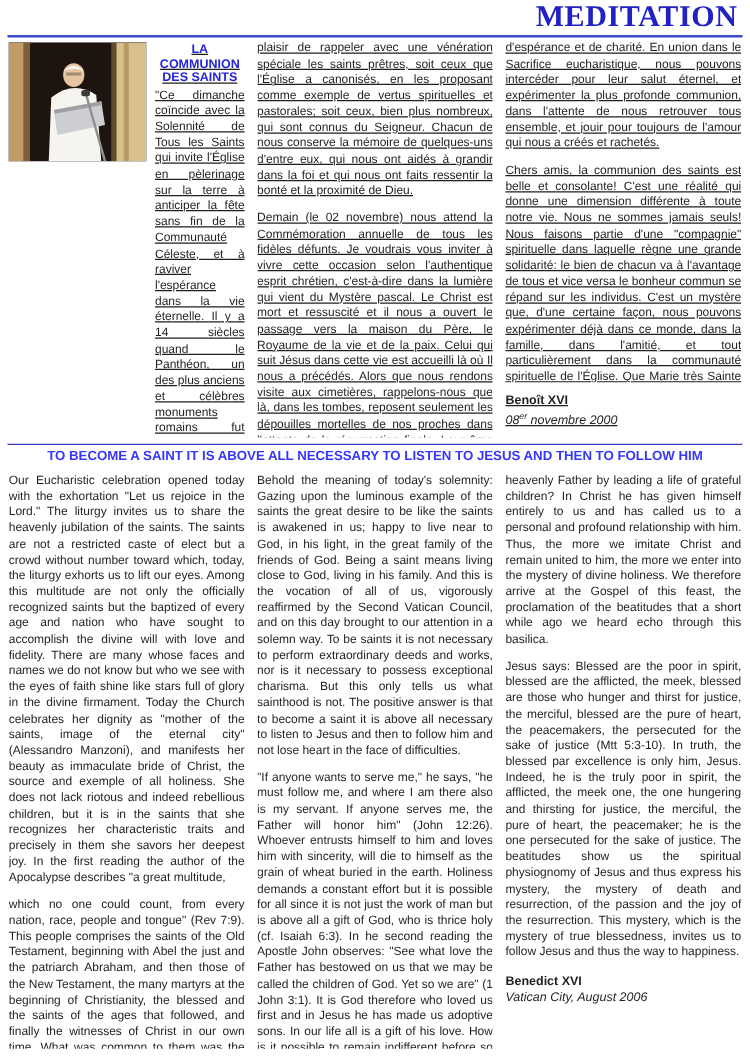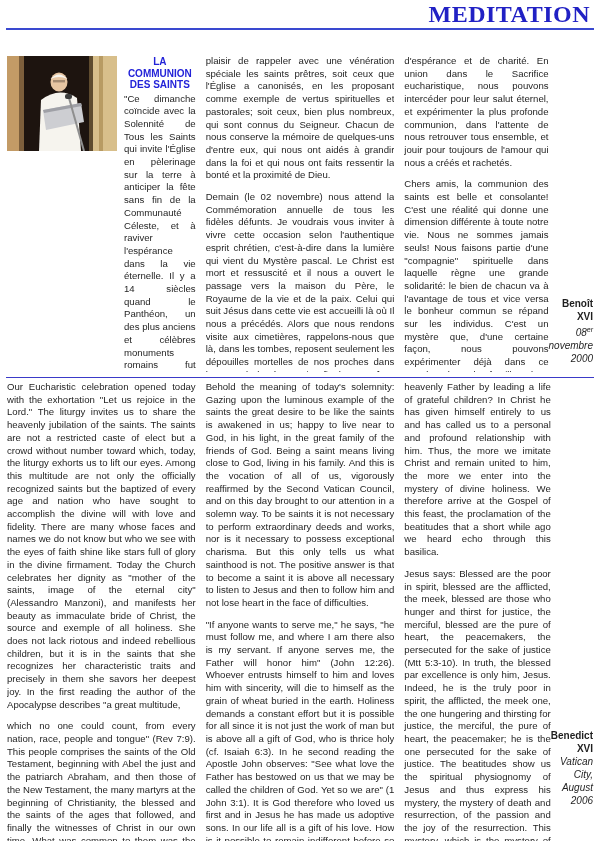--- a/index.html
+++ b/index.html
@@ -18,25 +18,25 @@
   .header-rule{border:none;border-top:2px solid #3a49d0;margin:1px 6px 0 6px;}
   
   .cols{display:flex;gap:10px;padding:0 7px;box-sizing:border-box;}
   .col{
     flex:1 1 0;min-width:0;text-align:justify;
     font-size:9.6px;line-height:12.7px;color:#1f1f1f;
   }
   .col .paras{overflow:hidden;}
   .col p{margin:0 0 9px 0;}
   .col p:last-child{margin-bottom:0;}
-  .french{margin-top:25px;height:317px;overflow:hidden;}
+  .french{margin-top:3px;height:317px;overflow:hidden;text-decoration:underline;}
   .english{height:460px;overflow:hidden;}
-  .col.has-sig{display:flex;}
+  .col.has-sig{display:flex;flex-direction:column;}
   .col.has-sig .paras{flex:0 1 auto;}
-  .sig{text-align:right;margin-top:auto;padding-top:8px;}
+  .sig{margin-top:auto;padding-top:8px;}
   .sig-fr{margin-bottom:7px;}
   .sig-en{margin-bottom:34px;}
   .sig-name{font-weight:bold;font-size:10px;line-height:13px;}
   .sig-date{font-style:italic;font-size:10px;line-height:13px;}
   .sig-date sup{font-size:7px;}
   
   .photo{
     float:left;width:110px;height:95px;margin:1px 7px 3px 0;
     overflow:hidden;background:#201612;
   }
@@ -105,20 +105,21 @@
           <p>Chers amis, la communion des saints est belle et consolante! C'est une réalité qui donne une dimension différente à toute notre vie. Nous ne sommes jamais seuls! Nous faisons partie d'une "compagnie" spirituelle dans laquelle règne une grande solidarité: le bien de chacun va à l'avantage de tous et vice versa le bonheur commun se répand sur les individus. C'est un mystère que, d'une certaine façon, nous pouvons expérimenter déjà dans ce monde, dans la famille, dans l'amitié, et tout particulièrement dans la communauté spirituelle de l'Église. Que Marie très Sainte nous aide à marcher rapidement sur le chemin de la sainteté, et se montre Mère de miséricorde pour les âmes des défunts."</p>
         </div>
       <div class="sig sig-fr">
         <div class="sig-name">Benoît XVI</div>
         <div class="sig-date"><span>08</span><sup>er</sup><span> novembre 2000</span></div>
       </div>
     </div>
   </section>
 
   <hr class="mid-rule">
+  <h2 class="section-heading">TO BECOME A SAINT IT IS ABOVE ALL NECESSARY TO LISTEN TO JESUS AND THEN TO FOLLOW HIM</h2>
 
   <section class="cols english">
     <div class="col">
       <div class="paras">
           <p>Our Eucharistic celebration opened today with the exhortation "Let us rejoice in the Lord." The liturgy invites us to share the heavenly jubilation of the saints. The saints are not a restricted caste of elect but a crowd without number toward which, today, the liturgy exhorts us to lift our eyes. Among this multitude are not only the officially recognized saints but the baptized of every age and nation who have sought to accomplish the divine will with love and fidelity. There are many whose faces and names we do not know but who we see with the eyes of faith shine like stars full of glory in the divine firmament. Today the Church celebrates her dignity as "mother of the saints, image of the eternal city" (Alessandro Manzoni), and manifests her beauty as immaculate bride of Christ, the source and exemple of all holiness. She does not lack riotous and indeed rebellious children, but it is in the saints that she recognizes her characteristic traits and precisely in them she savors her deepest joy. In the first reading the author of the Apocalypse describes "a great multitude,</p>
           <p>which no one could count, from every nation, race, people and tongue" (Rev 7:9). This people comprises the saints of the Old Testament, beginning with Abel the just and the patriarch Abraham, and then those of the New Testament, the many martyrs at the beginning of Christianity, the blessed and the saints of the ages that followed, and finally the witnesses of Christ in our own time. What was common to them was the will to incarnate the Gospel in their existence through the impulse of the Holy Spirit, who is the eternal giver of life of the people of God. But "of what use is our praise of the saints, our tribute of glory, our solemnity that we celebrate?" The reply St. Bernard gives is also pertinent to us: "Our saints," he says, "have no need of our honors and they</p>
         </div>
     </div>
     <div class="col">
       <div class="paras">

